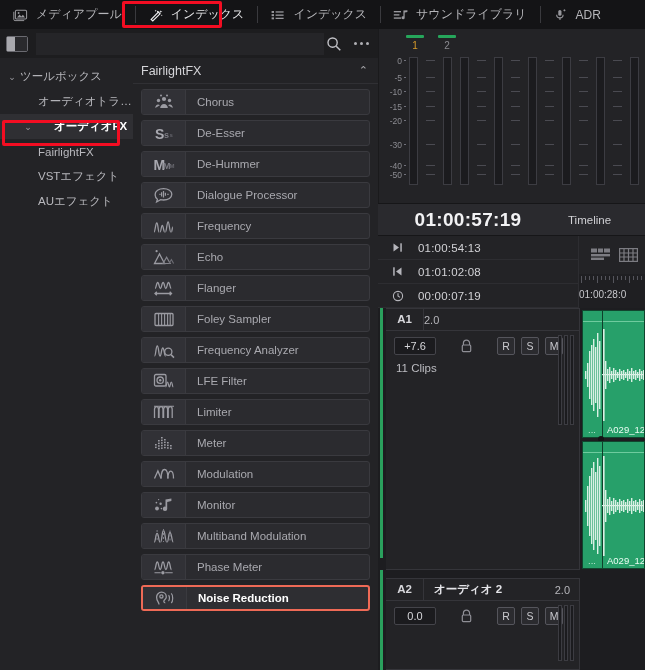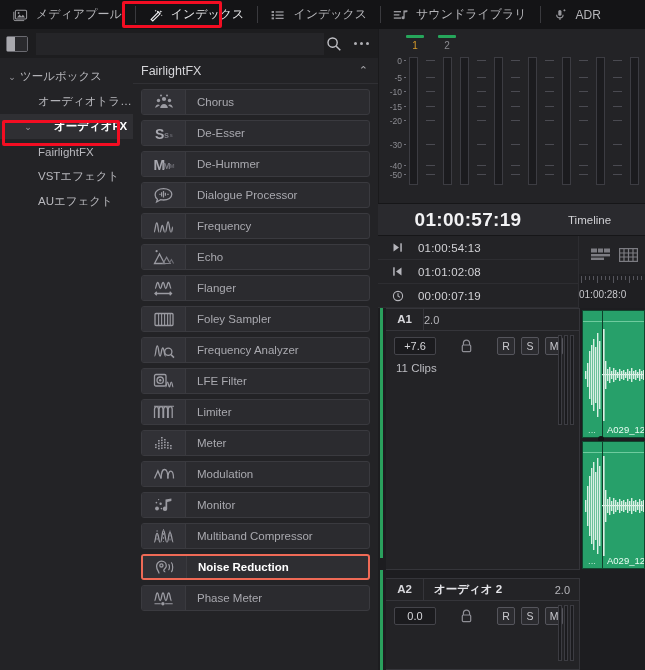--- a/index.html
+++ b/index.html
@@ -527,42 +527,42 @@
           <div class="fx-ico">
             <svg width="24" height="20" viewBox="0 0 24 20">
               <path d="M2.2 16c1.5 0 1.3-8.5 2.9-8.5S6.6 16 8.1 16" stroke="#9b9ba2" stroke-width="1.3" fill="none"></path>
               <path d="M8.6 16c1.5 0 1.2-11.5 2.9-11.5S13.2 16 14.7 16" stroke="#9b9ba2" stroke-width="1.3" fill="none"></path>
               <path d="M15.2 16c1.4 0 1.2-9.5 2.8-9.5S19.8 16 21.2 16" stroke="#9b9ba2" stroke-width="1.3" fill="none"></path>
               <g stroke="#7e7e86" stroke-width="1" stroke-dasharray="2 2">
                 <path d="M5.1 4v12M11.5 3v13M18 4.5v11.5"></path>
               </g>
             </svg>
           </div>
-          <div class="fx-name">Multiband Compressor</div>
+          <div class="fx-name">Multiband Modulation</div>
+        </div>
+        <div class="fx-item">
+          <div class="fx-ico">
+            <svg width="24" height="20" viewBox="0 0 24 20">
+              <path d="M2.5 12.5c1.4 0 1.3-7.5 2.8-7.5S6.7 12.5 8.2 12.5 9.5 5 11 5s1.4 7.5 2.9 7.5S15.2 5 16.7 5s1.4 7.5 2.8 7.5" stroke="#9b9ba2" stroke-width="1.3" fill="none"></path>
+              <path d="M2.5 15.8h6.2M13.2 15.8h7.5" stroke="#9b9ba2" stroke-width="1.1"></path>
+              <circle cx="10.9" cy="15.8" r="1.7" fill="#9b9ba2"></circle>
+            </svg>
+          </div>
+          <div class="fx-name">Phase Meter</div>
         </div>
         <div class="fx-item highlight">
           <div class="fx-ico">
             <svg width="24" height="20" viewBox="0 0 24 20">
               <path d="M6 16.5c0-2.6-2.4-3.5-2.4-7.3A4.9 4.9 0 018.5 4.2c2.7 0 4.8 2 4.8 4.7 0 2.4-2.5 2.6-2.5 4.4 0 1 .7 1.5 1.5 1.5" stroke="#9b9ba2" stroke-width="1.3" fill="none"></path>
               <circle cx="8.4" cy="8.4" r="1.6" stroke="#9b9ba2" stroke-width="1.3" fill="none"></circle>
               <path d="M15.5 7.2c1.3 1 1.3 4.8 0 5.9" stroke="#9b9ba2" stroke-width="1.2" fill="none"></path>
               <path d="M18.2 5.4c2 1.6 2 8 0 9.6" stroke="#9b9ba2" stroke-width="1.2" fill="none"></path>
             </svg>
           </div>
           <div class="fx-name">Noise Reduction</div>
-        </div>
-        <div class="fx-item">
-          <div class="fx-ico">
-            <svg width="24" height="20" viewBox="0 0 24 20">
-              <path d="M2.5 12.5c1.4 0 1.3-7.5 2.8-7.5S6.7 12.5 8.2 12.5 9.5 5 11 5s1.4 7.5 2.9 7.5S15.2 5 16.7 5s1.4 7.5 2.8 7.5" stroke="#9b9ba2" stroke-width="1.3" fill="none"></path>
-              <path d="M2.5 15.8h6.2M13.2 15.8h7.5" stroke="#9b9ba2" stroke-width="1.1"></path>
-              <circle cx="10.9" cy="15.8" r="1.7" fill="#9b9ba2"></circle>
-            </svg>
-          </div>
-          <div class="fx-name">Phase Meter</div>
         </div>
       </div>
   </div>
 
   <div class="meterpanel">
     <div class="ch-heads">
       <div class="ch-head active">
         <div class="ch-bar"></div>
         <div class="ch-num">1</div>
       </div>

